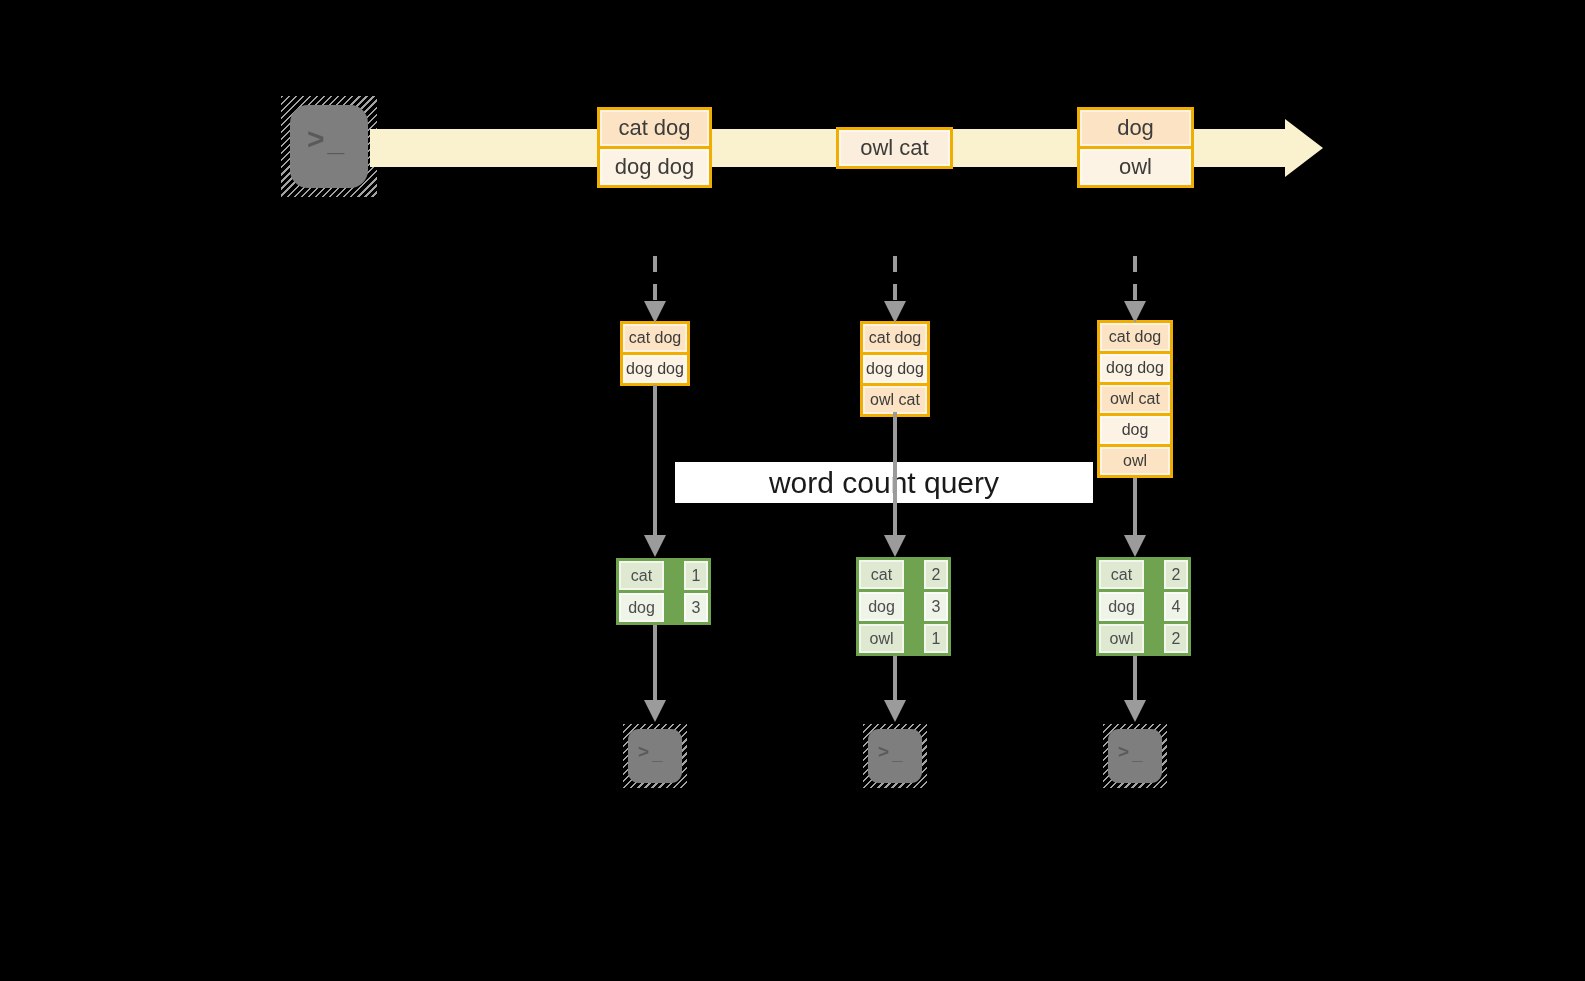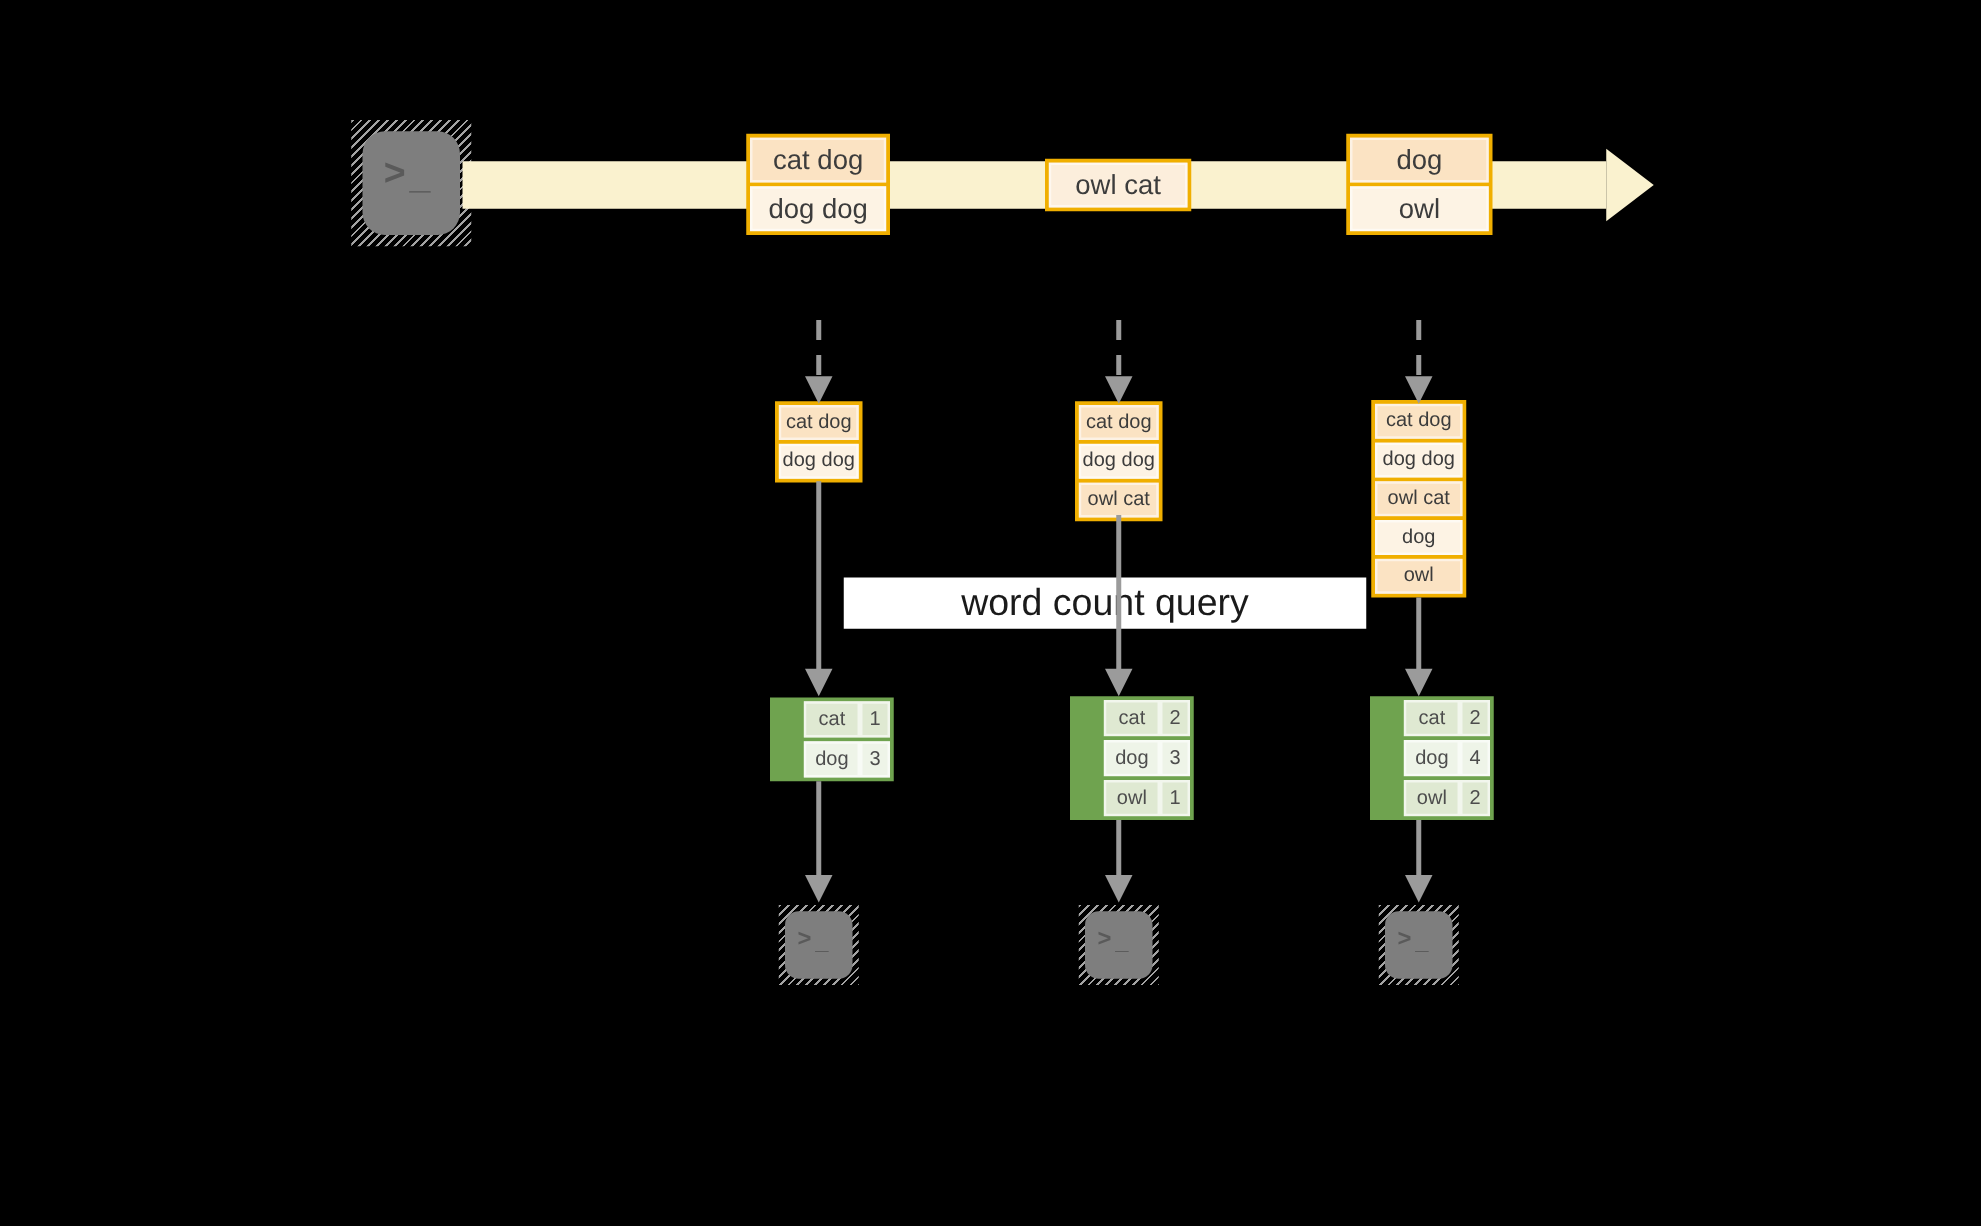--- a/index.html
+++ b/index.html
@@ -37,21 +37,21 @@
   .dashline{position:absolute;width:4px;z-index:2;
     background:repeating-linear-gradient(to bottom,#9b9b9b 0 16px,transparent 16px 28px);}
   .vline{position:absolute;width:4px;background:#9b9b9b;z-index:5;}
   .ahead{position:absolute;width:0;height:0;z-index:5;
     border-left:11px solid transparent;border-right:11px solid transparent;border-top:22px solid #9b9b9b;}
   
   .banner{position:absolute;left:675px;top:462px;width:418px;height:41px;background:#ffffff;z-index:3;
     display:flex;align-items:center;justify-content:center;font-size:30px;color:#1a1a1a;}
   
   .gtable{position:absolute;background:#6fa34f;padding:3px;display:flex;flex-direction:column;gap:3px;z-index:4;}
-  .grow{display:flex;gap:0;margin-left:24px;}
+  .grow{display:flex;gap:20px;}
   .gcell{height:29px;display:flex;align-items:center;justify-content:center;color:#4d4d4d;font-size:16px;
     box-shadow:inset 0 0 0 2px rgba(255,255,255,.6);}
   .gword{width:45px;}
   .gnum{width:24px;}
   .grow:nth-child(odd) .gcell{background:#dfe9d2;}
   .grow:nth-child(even) .gcell{background:#eef4e8;}
 </style>
 </head>
 <body>
 

